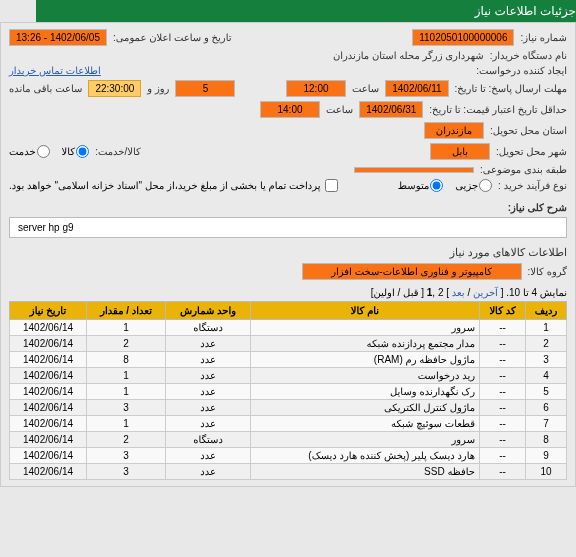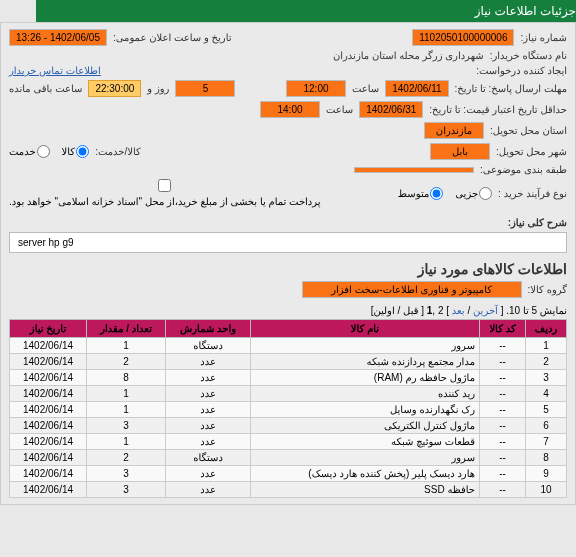--- a/index.html
+++ b/index.html
@@ -69,50 +69,49 @@
     display: flex;
     align-items: center;
     gap: 1px;
     font-size: 10px;
   }
   .checkbox-item {
     display: flex;
     align-items: center;
     gap: 4px;
     font-size: 10px;
-    flex-direction: column;
   }
   .desc-box {
     width: 100%;
     background: #fff;
     border: 1px solid #bbb;
     padding: 4px 8px;
     font-size: 10px;
     text-align: left;
     direction: ltr;
   }
   .section-title {
-    font-weight: bold;
-    font-size: 14px;
+    font-weight: normal;
+    font-size: 11px;
     padding: 4px 0;
     color: #333;
   }
   .pager {
     font-size: 10px;
     padding: 3px 0;
   }
   .pager .plink { color: #2a5db0; cursor: pointer; }
   table.grid {
     width: 100%;
     border-collapse: collapse;
     background: #f5f5f5;
     font-size: 10px;
   }
   table.grid th {
-    background: #be185d;
+    background: #eab308;
     border: 1px solid #bbb;
     padding: 3px 4px;
     font-weight: bold;
     font-size: 10px;
   }
   table.grid td {
     border: 1px solid #ccc;
     padding: 2px 4px;
     text-align: center;
     background: #f9f9f9;
@@ -222,21 +221,21 @@
   </div>
 
   <div class="section-title">اطلاعات کالاهای مورد نیاز</div>
 
   <div class="row">
     <span class="lbl">گروه کالا:</span>
     <span class="val-box" style="min-width:220px">کامپیوتر و فناوری اطلاعات-سخت افزار</span>
   </div>
 
   <div class="pager">
-    <span>نمایش 5 تا 10. [ </span><span class="plink">آخرین</span><span> / </span><span class="plink">بعد</span><span> ] 2 ,</span><b>1</b><span> [ قبل / اولین]</span>
+    <span>نمایش 4 تا 10. [ </span><span class="plink">آخرین</span><span> / </span><span class="plink">بعد</span><span> ] 2 ,</span><b>1</b><span> [ قبل / اولین]</span>
   </div>
 
   <table class="grid">
     <thead>
       <tr>
         <th>ردیف</th>
         <th>کد کالا</th>
         <th>نام کالا</th>
         <th>واحد شمارش</th>
         <th>تعداد / مقدار</th>
@@ -264,21 +263,21 @@
           <td>3</td>
           <td>--</td>
           <td style="text-align: right;">ماژول حافظه رم (RAM)</td>
           <td>عدد</td>
           <td>8</td>
           <td>1402/06/14</td>
         </tr>
         <tr>
           <td>4</td>
           <td>--</td>
-          <td style="text-align: right;">رید کننده</td>
+          <td style="text-align: right;">رید درخواست</td>
           <td>عدد</td>
           <td>1</td>
           <td>1402/06/14</td>
         </tr>
         <tr>
           <td>5</td>
           <td>--</td>
           <td style="text-align: right;">رک نگهدارنده وسایل</td>
           <td>عدد</td>
           <td>1</td>

